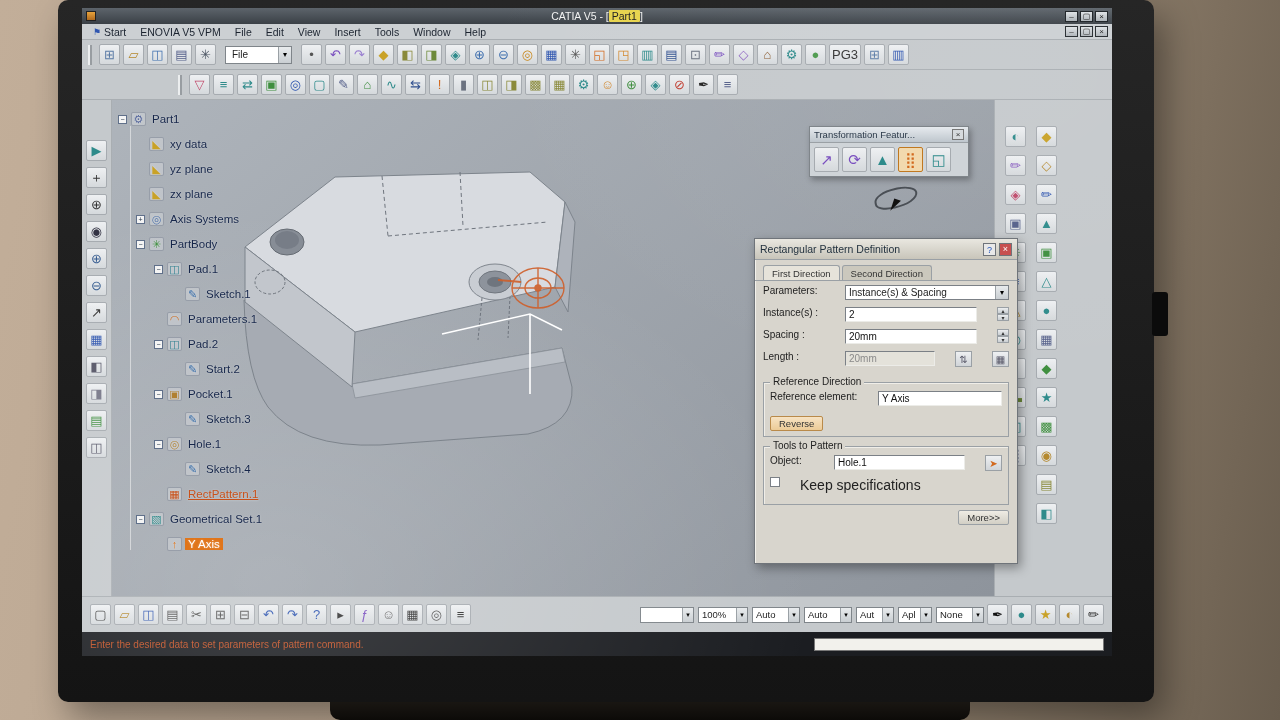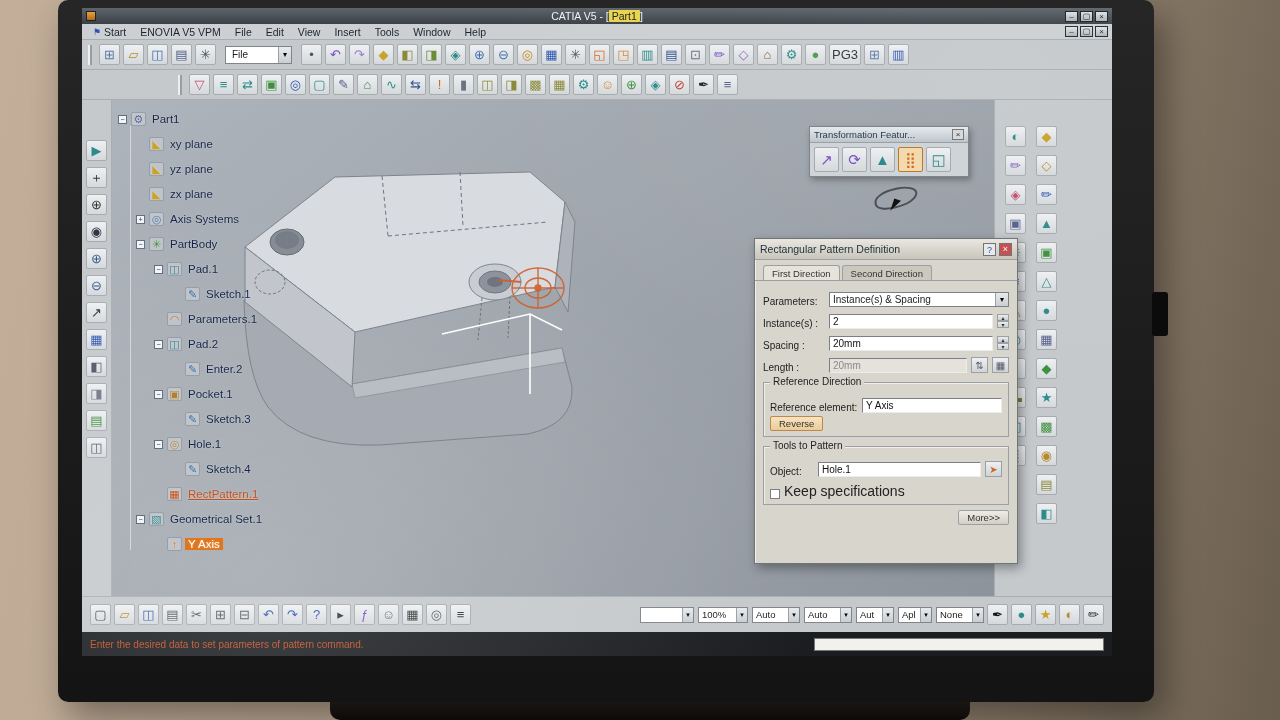--- a/index.html
+++ b/index.html
@@ -70,21 +70,21 @@
 
   
   .dialog { position:absolute; left:672px; top:230px; width:264px; height:326px; background:#d8d5cd; border:1px solid #6f747a; box-shadow:3px 4px 10px rgba(0,0,0,.35), inset 1px 1px 0 #f3f1ec; z-index:40; font-size:10px; }
   .dlg-titlebar { height:18px; background:linear-gradient(#e9e7e0,#c8c5ba); display:flex; align-items:center; padding:10px 5px; border-bottom:1px solid #9aa0a5; }
   .dlg-title { flex:1; font-size:10.5px; color:#23323f; }
   .dlg-help { width:13px; height:13px; background:#e8e8e8; border:1px solid #6f747a; color:#2255bb; font-size:9px; text-align:center; line-height:12px; margin-right:3px; }
   .dlg-close { width:13px; height:13px; background:#c75050; border:1px solid #6f747a; color:#fff; font-size:9px; text-align:center; line-height:11px; }
   .dlg-tabs { display:flex; gap:2px; padding:5px 8px 0; border-bottom:1px solid #9aa0a5; }
   .tab { padding:2px 8px 1px; font-size:9.5px; border:1px solid #9aa0a5; border-bottom:none; border-radius:3px 3px 0 0; background:#cbc8bd; color:#333; }
   .tab.active { background:#e6e3da; font-weight:normal; }
-  .drow { display:flex; align-items:flex-end; height:22px; padding:0 8px; gap:4px; }
+  .drow { display:flex; align-items:flex-start; height:22px; padding:0 8px; gap:20px; }
   .dlabel { width:62px; font-size:10px; color:#222; flex:none; }
   .dlabel.wide { width:88px; }
   .dinput { flex:1; height:15px; background:#fff; border:1px solid; border-color:#7b8086 #ecece8 #ecece8 #7b8086; font-size:10px; padding:0 3px; line-height:14px; color:#111; white-space:nowrap; overflow:hidden; }
   .dinput.disabled { background:#e4e2da; color:#8a8a8a; }
   .combo { flex:1; height:15px; background:#fff; border:1px solid #7b8086; display:flex; align-items:center; }
   .combo .combo-val { flex:1; min-width:0; padding:0 3px; font-size:10px; }
   .combo .combo-arrow { height:13px; }
   .spin { width:12px; height:15px; display:flex; flex-direction:column; flex:none; }
   .spin i { font-style:normal; height:7px; font-size:6px; line-height:7px; text-align:center; background:linear-gradient(#eceeef,#c9ced2); border:1px solid #9aa0a5; color:#333; }
   .mini-btn { width:17px; height:16px; flex:none; display:inline-flex; align-items:center; justify-content:center; font-size:10px; background:linear-gradient(#eef0f2,#d0d4d8); border:1px solid #9aa0a5; color:#556; }
@@ -312,21 +312,21 @@
 
             <div class="tree-item" style="margin-left: 0px;">
               <span class="expander">−</span>
               <span class="tree-icon" style="color: rgb(90, 107, 158);">⚙</span>
               <span class="tree-label">Part1</span>
             </div>
 
             <div class="tree-item" style="margin-left: 18px;">
               <span class="expander"></span>
               <span class="tree-icon" style="color: rgb(201, 162, 39);">◣</span>
-              <span class="tree-label">xy plane</span>
+              <span class="tree-label">xy data</span>
             </div>
 
             <div class="tree-item" style="margin-left: 18px;">
               <span class="expander"></span>
               <span class="tree-icon" style="color: rgb(201, 162, 39);">◣</span>
               <span class="tree-label">yz plane</span>
             </div>
 
             <div class="tree-item" style="margin-left: 18px;">
               <span class="expander"></span>
@@ -366,21 +366,21 @@
 
             <div class="tree-item" style="margin-left: 36px;">
               <span class="expander">−</span>
               <span class="tree-icon" style="color: rgb(46, 127, 143);">◫</span>
               <span class="tree-label">Pad.2</span>
             </div>
 
             <div class="tree-item" style="margin-left: 54px;">
               <span class="expander"></span>
               <span class="tree-icon" style="color: rgb(58, 110, 168);">✎</span>
-              <span class="tree-label">Enter.2</span>
+              <span class="tree-label">Start.2</span>
             </div>
 
             <div class="tree-item" style="margin-left: 36px;">
               <span class="expander">−</span>
               <span class="tree-icon" style="color: rgb(176, 128, 48);">▣</span>
               <span class="tree-label">Pocket.1</span>
             </div>
 
             <div class="tree-item" style="margin-left: 54px;">
               <span class="expander"></span>

